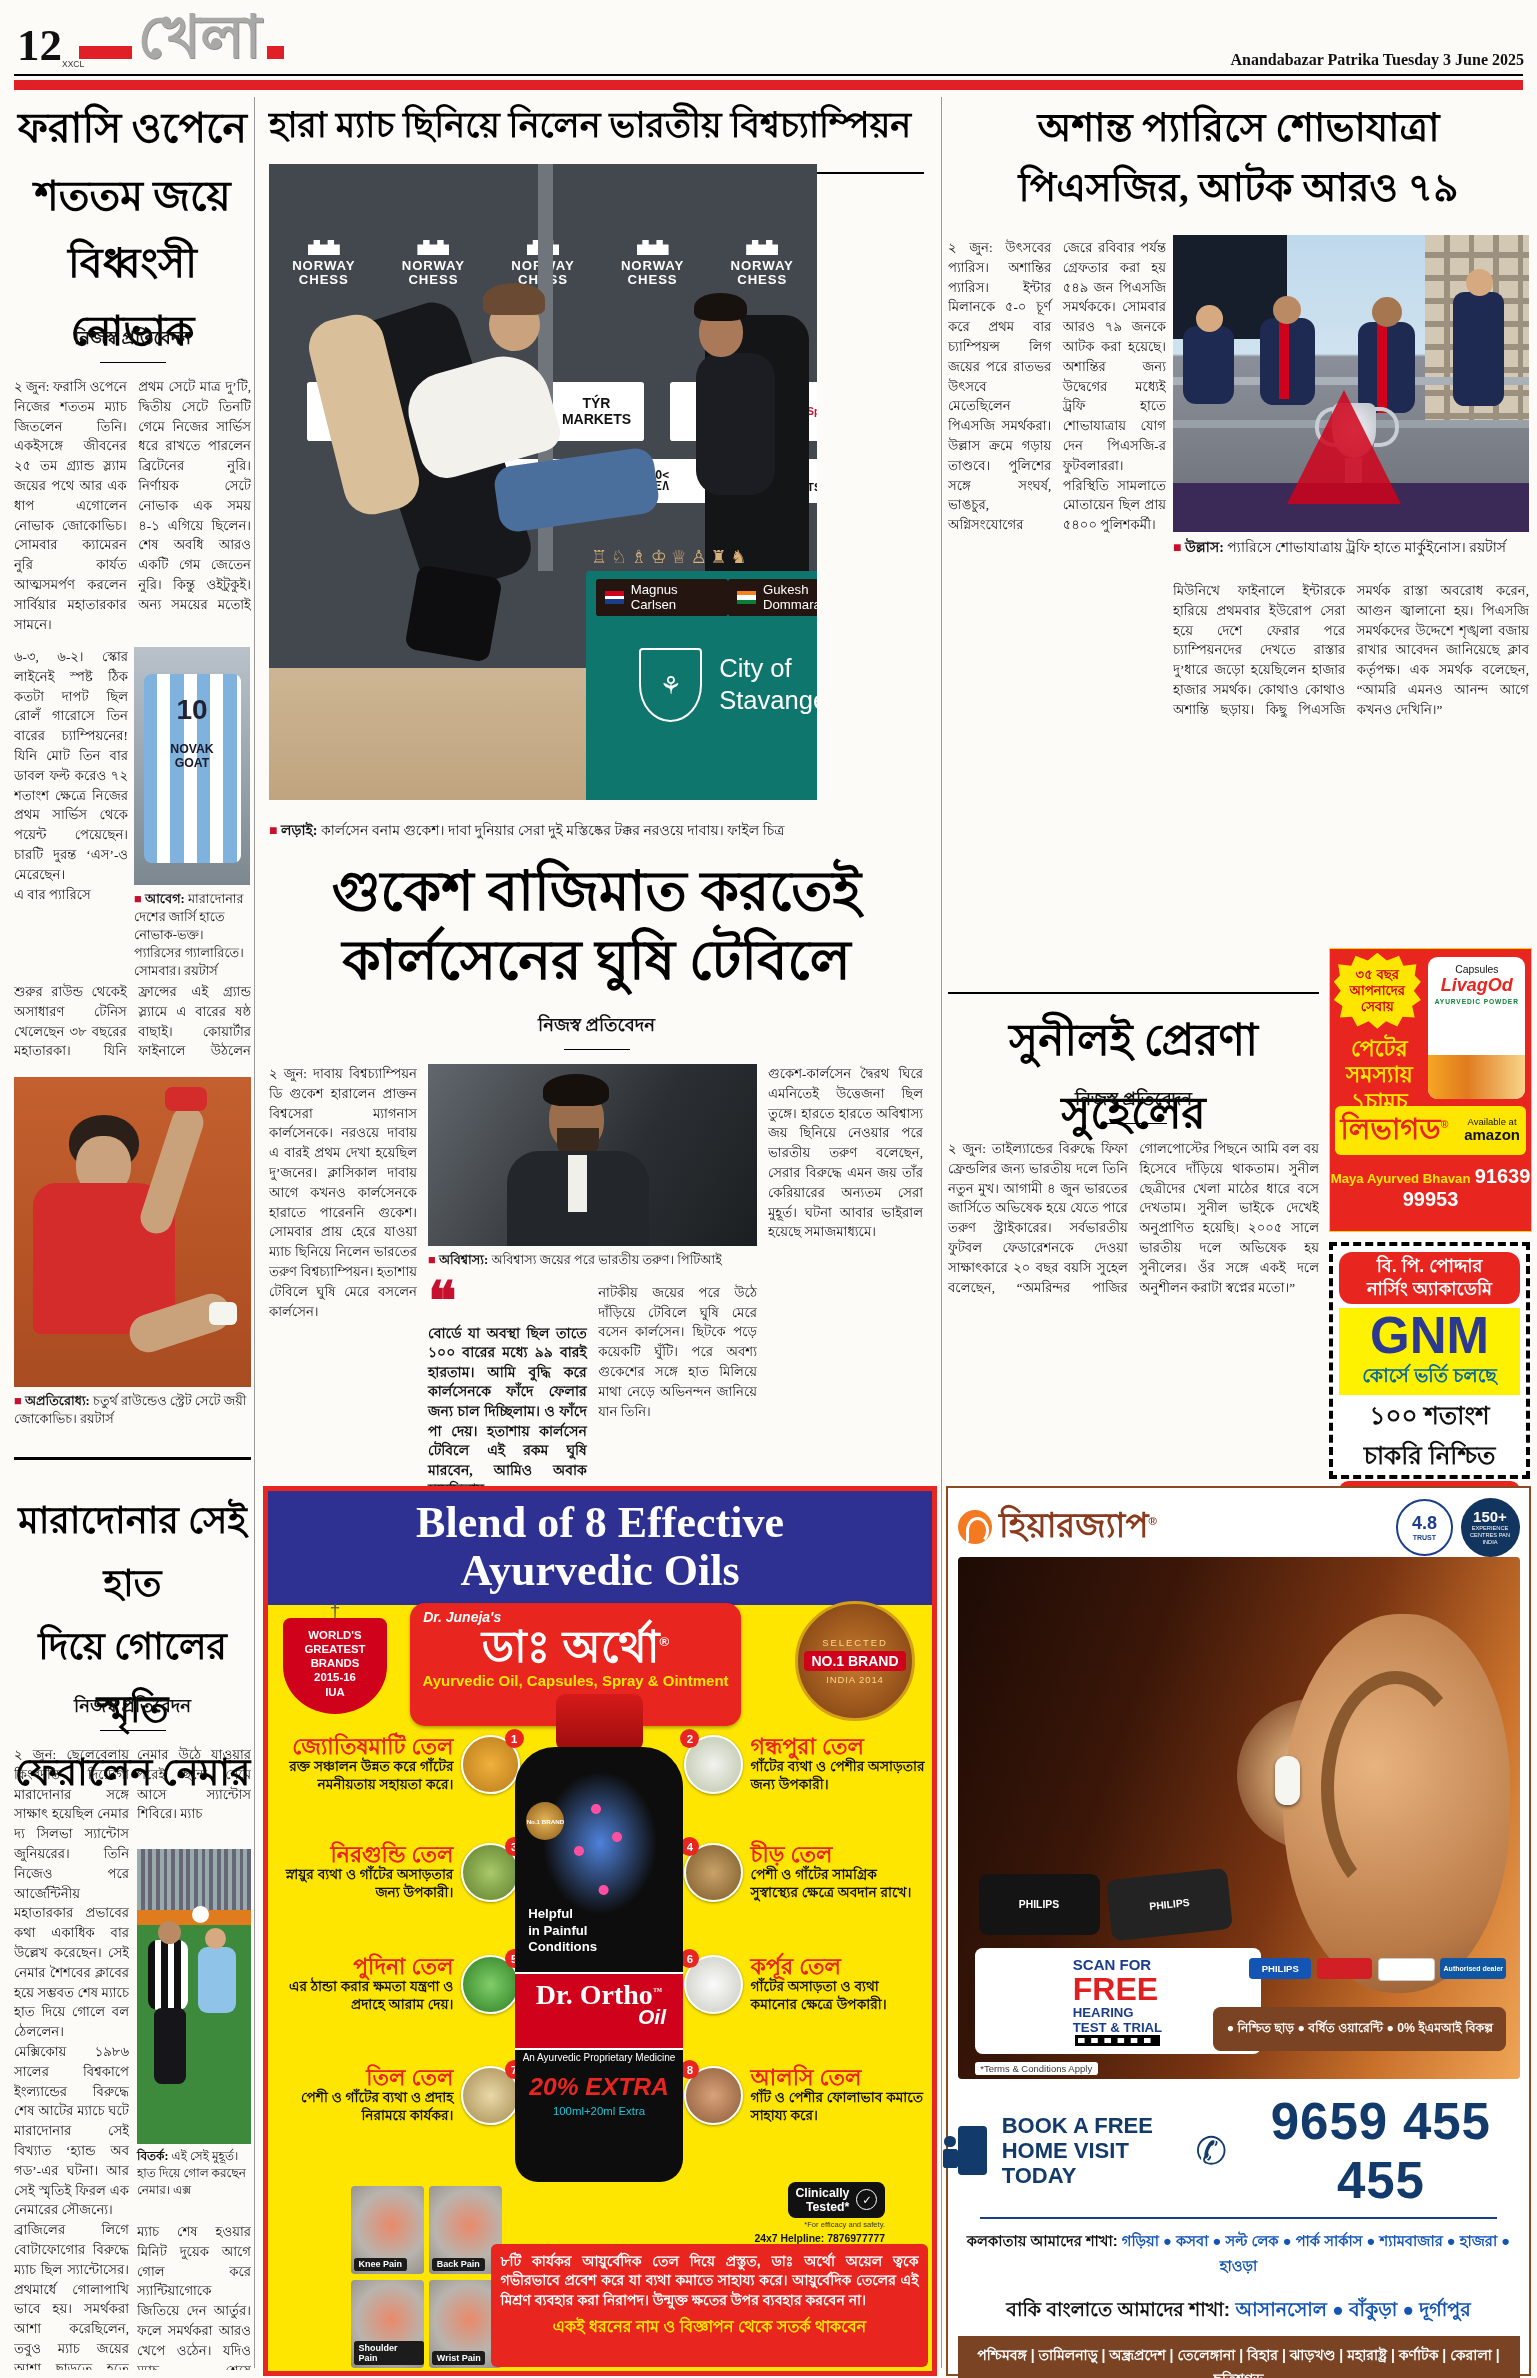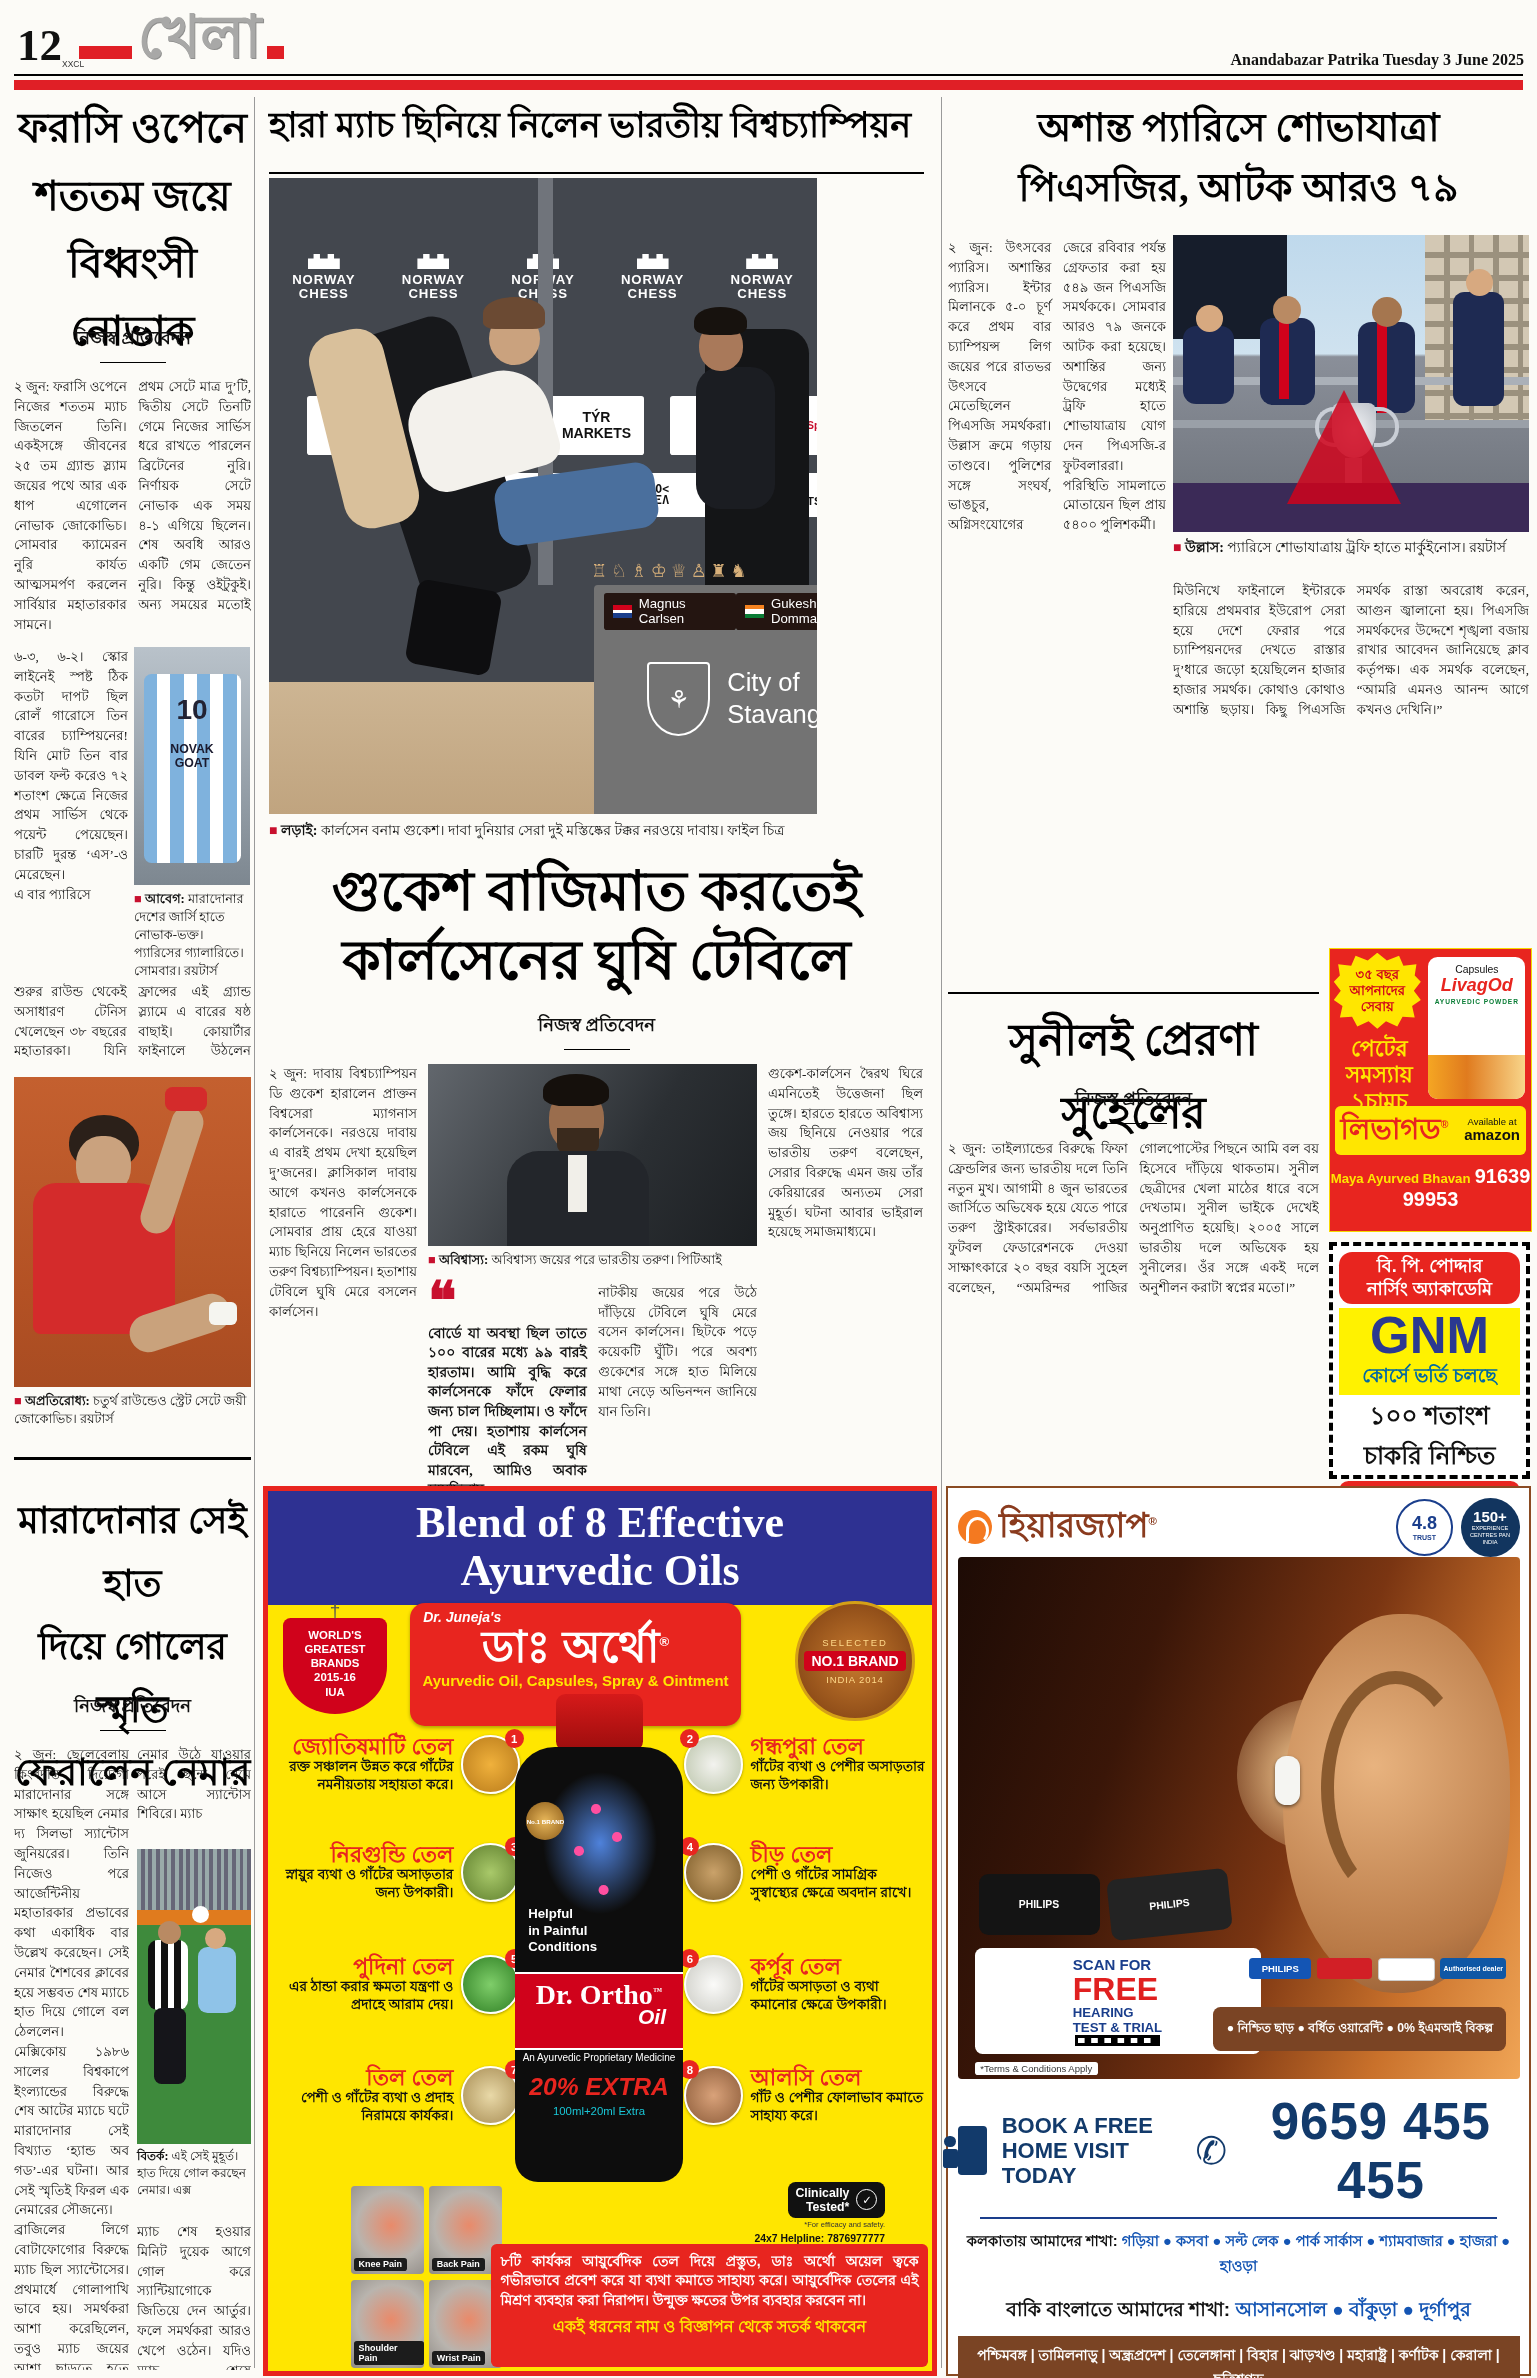--- a/index.html
+++ b/index.html
@@ -100,21 +100,21 @@
     <div style="position:absolute;left:195px;top:225px;width:28px;height:23px;border-radius:5.7px;background:#f5f5f0;"></div>
   </div>
   <div class="abs caption" style="left:14px;top:1393px;width:237px;">
     <span class="sq">■ </span><span class="lbl">অপ্রতিরোধ্য:</span>
     <span>চতুর্থ রাউন্ডেও স্ট্রেট সেটে জয়ী জোকোভিচ। রয়টার্স</span>
   </div>
   <div class="abs" style="left:14px;top:1457px;width:237px;height:2.8px;background:#000;"></div>
 
   <div class="abs hl" style="left:269px;top:98px;width:655px;font-size:35px;border-bottom:2.8px solid #000;padding-bottom:15px;">হারা ম্যাচ ছিনিয়ে নিলেন ভারতীয় বিশ্বচ্যাম্পিয়ন</div>
 
-  <div class="chessphoto" style="left:269px;top:178px;width:548px;height:636px;">
+  <div class="chessphoto" style="left:269px;top:164px;width:548px;height:636px;">
 
     <div style="position:absolute;left:0;top:76px;width:100%;display:flex;justify-content:space-around;">
       <div class="nclogo pre"><div class="crown"></div>NORWAY CHESS</div>
       <div class="nclogo pre"><div class="crown"></div>NORWAY CHESS</div>
       <div class="nclogo pre"><div class="crown"></div>NORWAY CHESS</div>
       <div class="nclogo pre"><div class="crown"></div>NORWAY CHESS</div>
       <div class="nclogo pre"><div class="crown"></div>NORWAY CHESS</div>
     </div>
 
     <div style="position:absolute;left:38px;top:218px;width:579px;display:flex;justify-content:space-between;">
@@ -146,21 +146,21 @@
     <div style="position:absolute;left:227px;top:293px;width:161px;height:66px;background:#4a6f9d;border-radius:19px;transform:rotate(-8deg);"></div>
     <div style="position:absolute;left:142px;top:407px;width:85px;height:85px;background:#0e0e10;border-radius:11.4px;transform:rotate(10deg);"></div>
 
     <div style="position:absolute;right:7.6px;top:151px;width:104px;height:312px;background:#141517;border-radius:24.6px;"></div>
     <div style="position:absolute;right:42px;top:189px;width:79px;height:142px;background:#1b1d22;border-radius:24.6px;"></div>
     <div style="position:absolute;right:74px;top:144px;width:44px;height:49px;background:#a9795a;border-radius:48%;"></div>
     <div style="position:absolute;right:70px;top:129px;width:53px;height:28px;background:#17120e;border-radius:50% 50% 30% 30%;"></div>
 
     <div style="position:absolute;left:322px;top:382px;width:284px;color:#d8b07a;font-size:18px;letter-spacing:3.8px;">♖♘♗♔♕♙♜♞</div>
 
-    <div style="position:absolute;left:317px;top:407px;width:303px;height:229px;background:#737373;border-radius:3.8px 3.8px 0 0;margin-left:8px;">
+    <div style="position:absolute;left:317px;top:407px;width:303px;height:229px;background:#0f766e;border-radius:3.8px 3.8px 0 0;">
       <div style="display:flex;justify-content:space-between;padding:7.6px 9.5px 0;">
         <div class="plate">
           <span class="flag" style="background:linear-gradient(#d0021b 40%,#fff 40%,#fff 60%,#1a3e8c 60%);"></span>
           <span>Magnus Carlsen</span>
         </div>
         <div class="plate">
           <span class="flag" style="background:linear-gradient(#f5821f 33%,#fff 33%,#fff 66%,#0a7d36 66%);"></span>
           <span>Gukesh Dommaraju</span>
         </div>
       </div>

